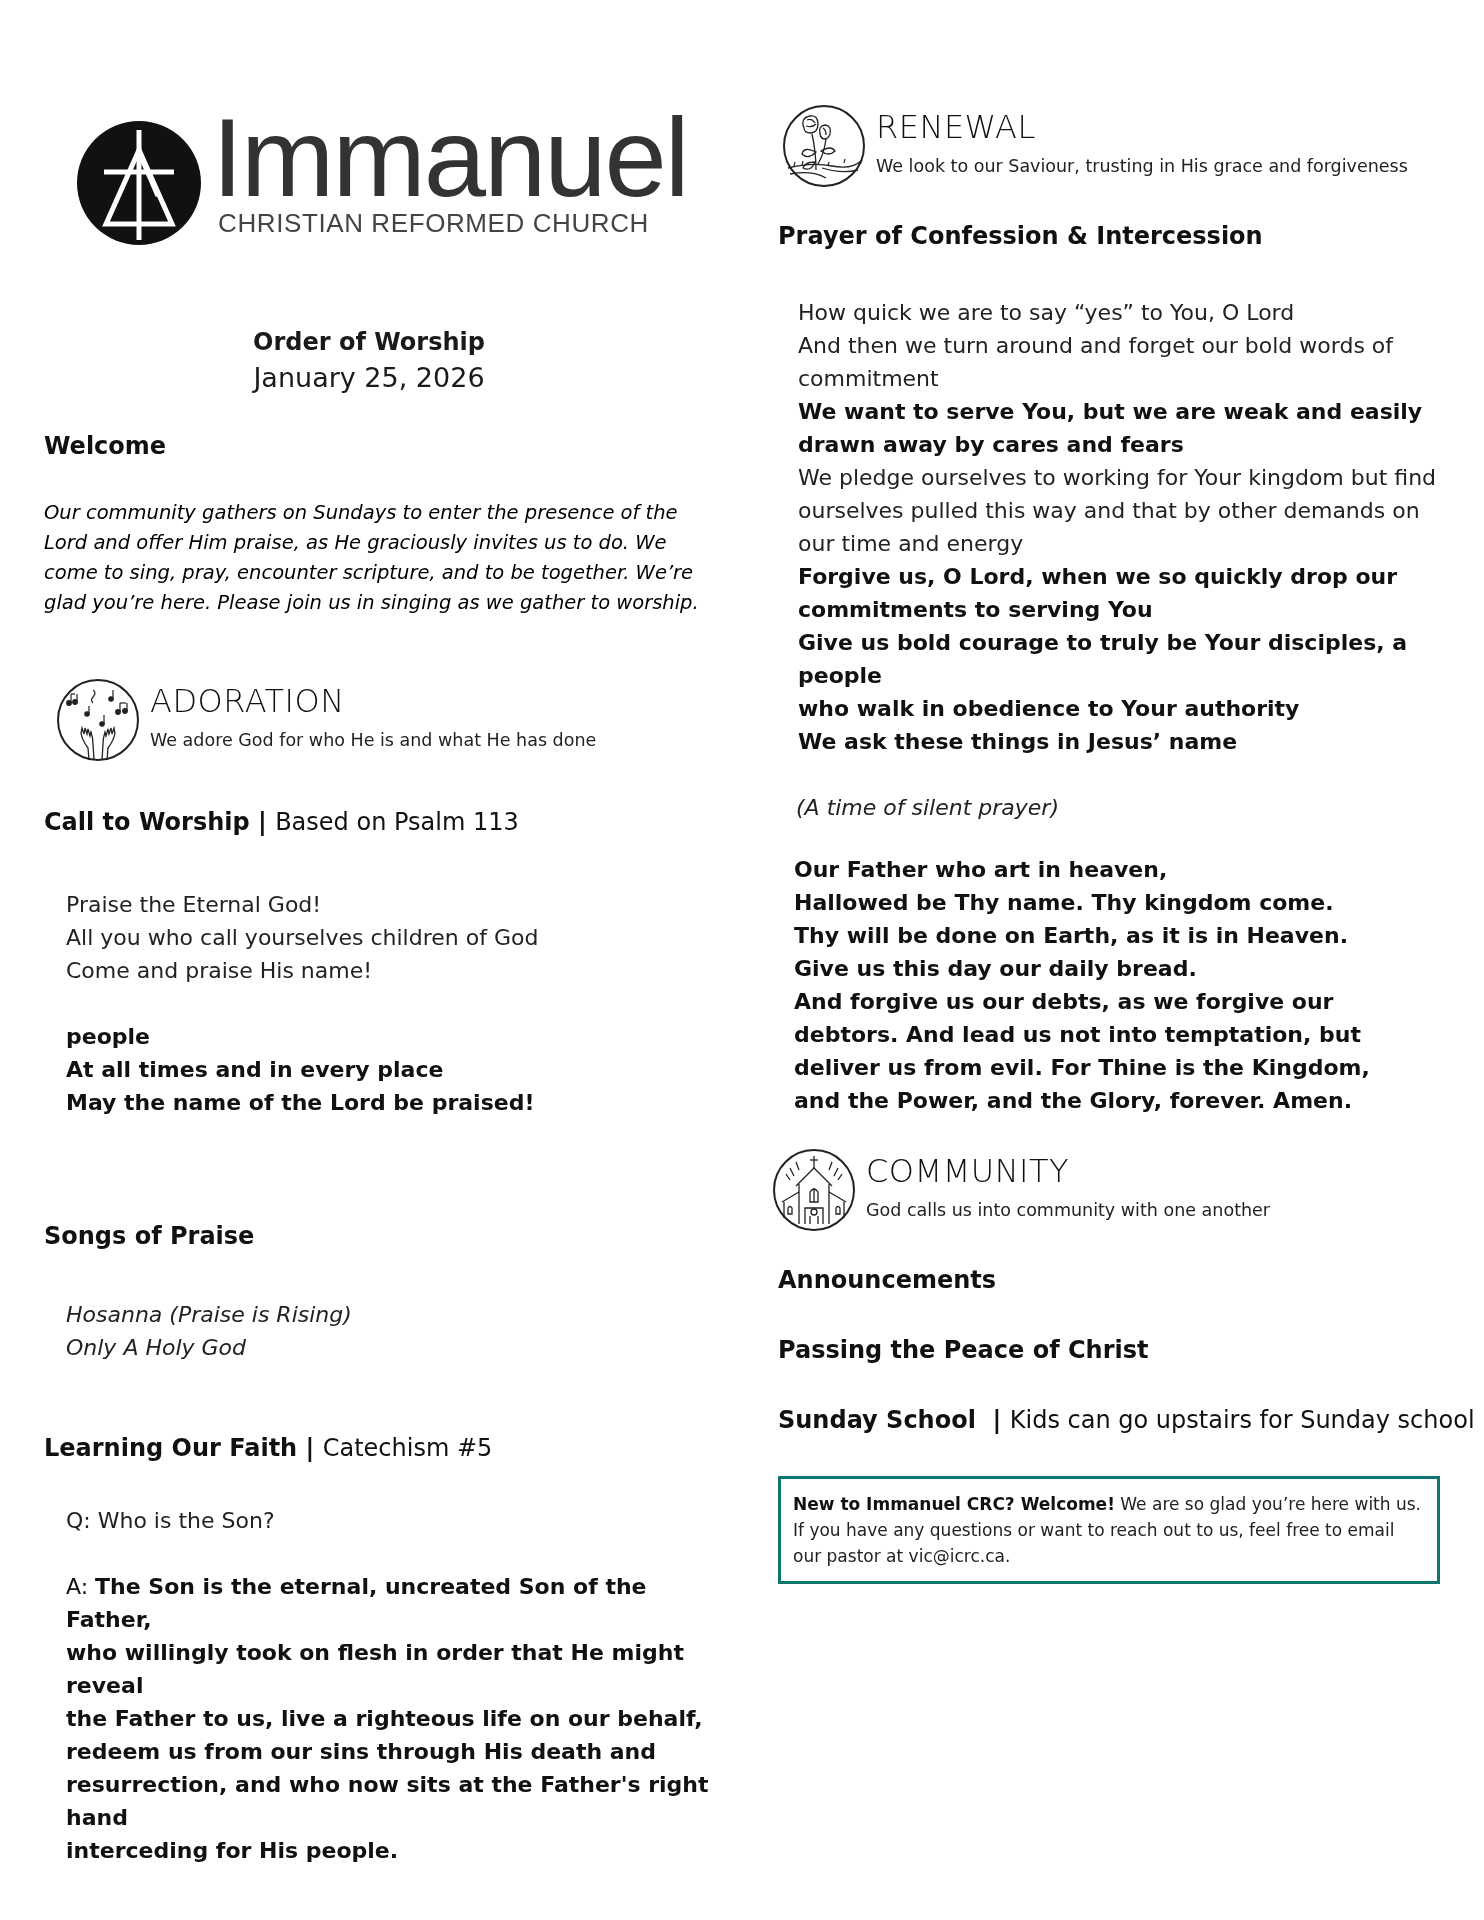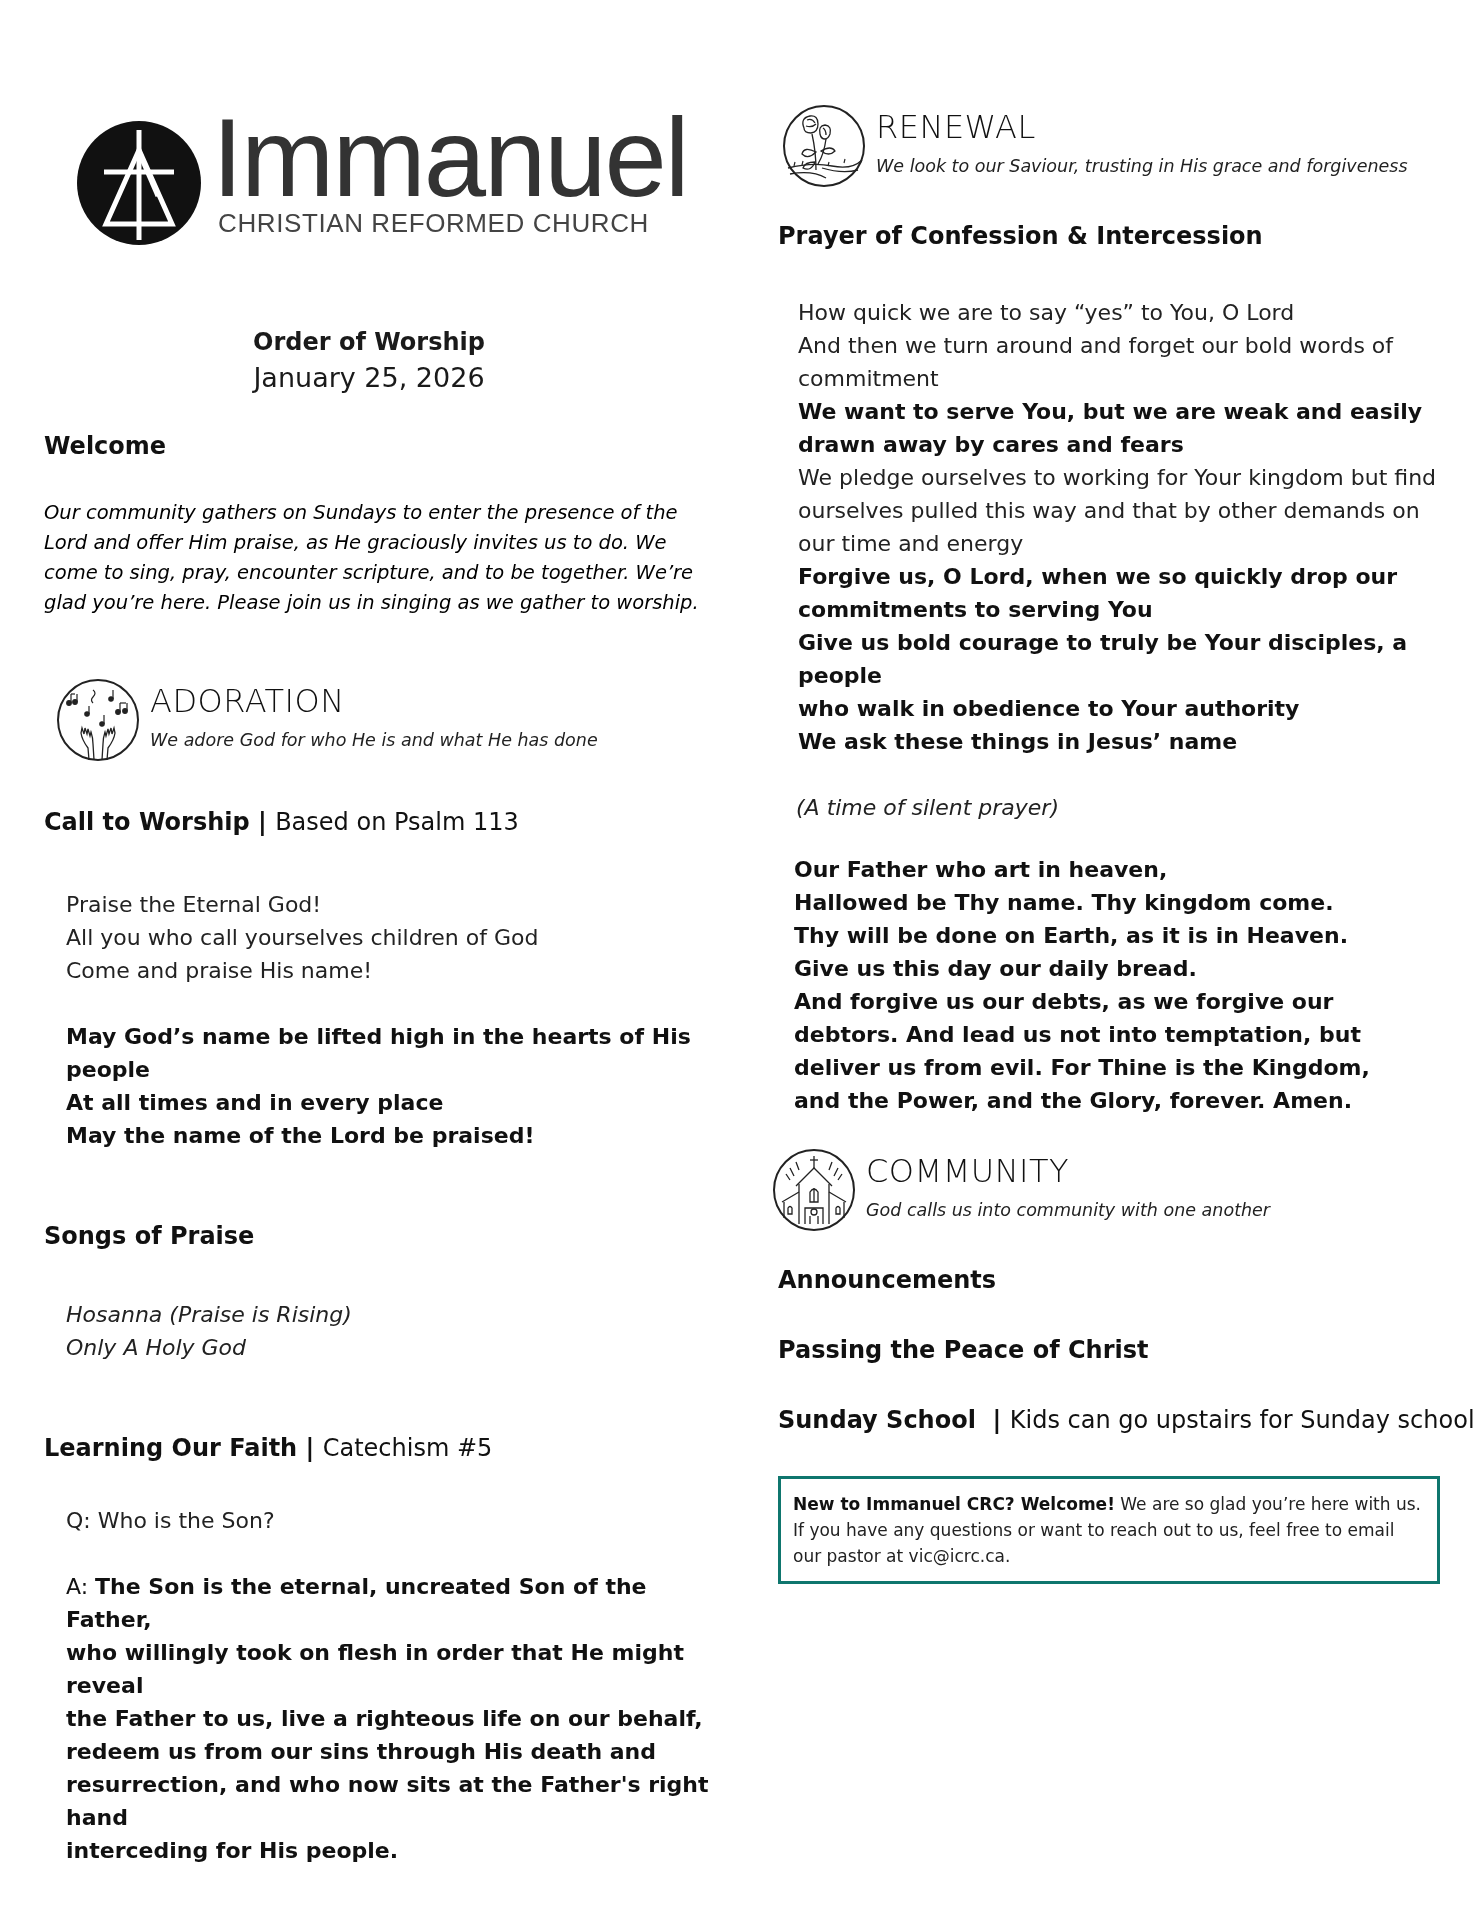--- a/index.html
+++ b/index.html
@@ -17,21 +17,21 @@
   .ow-date { top: 362px; font-size: 27px; }
 
   .abs { position: absolute; }
   .h-item { font-size: 24px; font-weight: bold; color: #111; white-space: nowrap; }
   .h-item .sub { font-weight: normal; }
   .italic-para { font-size: 19.5px; font-style: italic; line-height: 30px; color: #000000; }
 
   .section-head { position: absolute; height: 86px; }
   .section-icon { position: absolute; left: 0; top: 0; width: 84px; height: 84px; }
   .section-title { position: absolute; left: 94px; top: 4px; font-size: 32px; font-weight: 300; color: #111; letter-spacing: 0.5px; white-space: nowrap; }
-  .section-sub { position: absolute; left: 94px; top: 52px; font-size: 17.5px; font-style: italic; color: #222; white-space: nowrap; }
+  .section-sub { position: absolute; left: 94px; top: 52px; font-size: 17.5px; color: #222; white-space: nowrap; }
 
   .lines { font-size: 22px; line-height: 33px; color: #222; }
   .lines .b { font-weight: bold; color: #111; }
   .lines .gap { height: 33px; }
   .lines .i { font-style: italic; }
 
   .notice { position: absolute; left: 778px; top: 1476px; width: 662px; height: 108px; border: 3px solid #0f766e; padding: 12px 12px; font-size: 17px; line-height: 26px; color: #222; }
   .notice .b { font-weight: bold; color: #111; }
 </style>
 </head>
@@ -89,21 +89,20 @@
 </div>
 
 <div class="abs h-item" style="left:44px; top:808px;">
   <span>Call to Worship</span><span> | </span><span class="sub">Based on Psalm 113</span>
 </div>
 <div class="abs lines" style="left:66px; top:888px; width:640px;">
   <div>Praise the Eternal God!</div>
   <div>All you who call yourselves children of God</div>
   <div>Come and praise His name!</div>
   <div class="gap"></div>
-  <div class="b">May God’s name be lifted high in the hearts of His</div>
   <div class="b">people</div>
   <div class="b">At all times and in every place</div>
   <div class="b">May the name of the Lord be praised!</div>
 </div>
 
 <div class="abs h-item" style="left:44px; top:1222px;">Songs of Praise</div>
 <div class="abs lines" style="left:66px; top:1298px; width:640px;">
   <div class="i">Hosanna (Praise is Rising)</div>
   <div class="i">Only A Holy God</div>
 </div>

